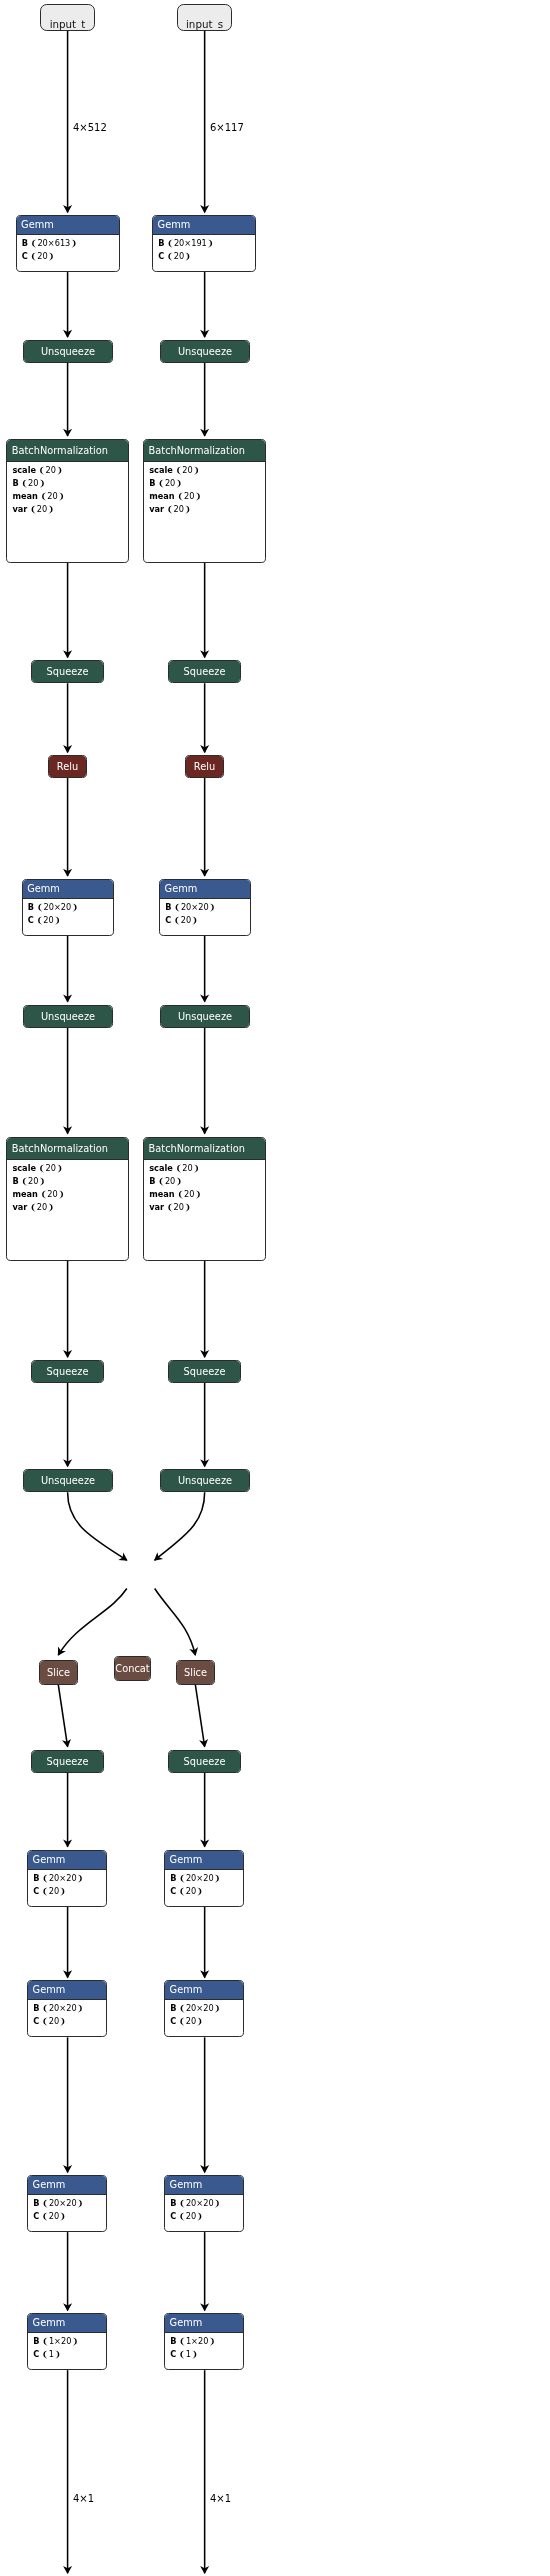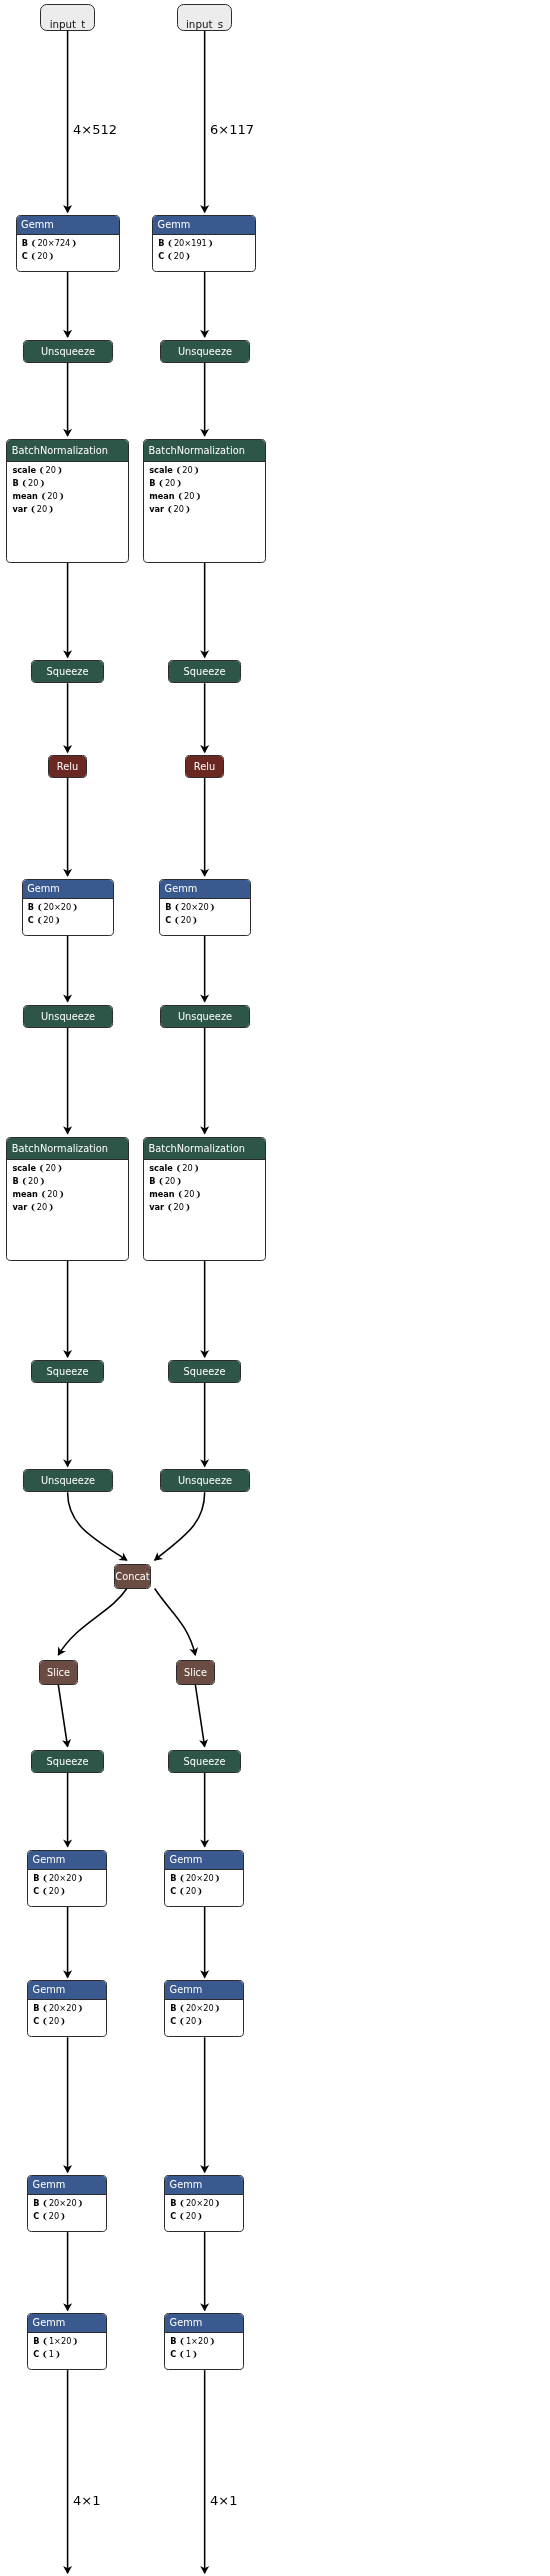--- a/index.html
+++ b/index.html
@@ -5,21 +5,21 @@
 <style>
   html,body{margin:0;padding:0;background:#ffffff;}
   body{
     font-family:"DejaVu Sans","Liberation Sans",sans-serif;
     width:551px;height:2634px;position:relative;overflow:hidden;
   }
   #canvas{position:absolute;left:0;top:0;width:551px;height:2634px;}
   
   #edges{position:absolute;left:0;top:0;width:551px;height:2634px;}
   .edge-label{
-    position:absolute;font-size:13px;color:#000;white-space:nowrap;
+    position:absolute;font-size:10px;color:#000;white-space:nowrap;
     font-family:"DejaVu Sans","Liberation Sans",sans-serif;
   }
   
   .node{
     position:absolute;box-sizing:border-box;
     border:1.5px solid #2b2b2b;border-radius:4.6px;
     background:#ffffff;overflow:hidden;
   }
   .node .hdr{
     box-sizing:border-box;width:100%;
@@ -100,21 +100,21 @@
   <div id="labels">
       <div class="edge-label" style="left: 73px; top: 122px;">4×512</div>
       <div class="edge-label" style="left: 210px; top: 122px;">6×117</div>
       <div class="edge-label" style="left: 73px; top: 2493px;">4×1</div>
       <div class="edge-label" style="left: 210px; top: 2493px;">4×1</div>
     </div>
   <div id="nodes">
       <div class="node compound" style="left: 15.5px; top: 215px; width: 104px; height: 57px; border-color: rgb(43, 43, 43);">
         <div class="hdr" style="background: rgb(57, 89, 143); height: 18.5px; color: rgb(255, 255, 255);">Gemm</div>
         <div class="attrs">
-          <div class="attr"><b>B</b><span class="sh"> ❨20×724❩</span></div>
+          <div class="attr"><b>B</b><span class="sh"> ❨20×613❩</span></div>
           <div class="attr"><b>C</b><span class="sh"> ❨20❩</span></div>
         </div>
       </div>
       <div class="node compound" style="left: 152px; top: 215px; width: 104px; height: 57px; border-color: rgb(43, 43, 43);">
         <div class="hdr" style="background: rgb(57, 89, 143); height: 18.5px; color: rgb(255, 255, 255);">Gemm</div>
         <div class="attrs">
           <div class="attr"><b>B</b><span class="sh"> ❨20×191❩</span></div>
           <div class="attr"><b>C</b><span class="sh"> ❨20❩</span></div>
         </div>
       </div>
@@ -197,21 +197,21 @@
       </div>
       <div class="node simple" style="left: 168px; top: 1360px; width: 73px; height: 23px; border-color: rgb(43, 43, 43);">
         <div class="hdr" style="background: rgb(45, 85, 72); height: 23px; color: rgb(255, 255, 255);">Squeeze</div>
       </div>
       <div class="node simple" style="left: 23px; top: 1469px; width: 90px; height: 23px; border-color: rgb(43, 43, 43);">
         <div class="hdr" style="background: rgb(45, 85, 72); height: 23px; color: rgb(255, 255, 255);">Unsqueeze</div>
       </div>
       <div class="node simple" style="left: 160px; top: 1469px; width: 90px; height: 23px; border-color: rgb(43, 43, 43);">
         <div class="hdr" style="background: rgb(45, 85, 72); height: 23px; color: rgb(255, 255, 255);">Unsqueeze</div>
       </div>
-      <div class="node simple" style="left: 114px; top: 1564px; width: 37px; height: 25px; border-color: rgb(43, 43, 43);">
+      <div class="node simple" style="left: 114px; top: 1656px; width: 37px; height: 25px; border-color: rgb(43, 43, 43);">
         <div class="hdr" style="background: rgb(107, 76, 66); height: 25px; color: rgb(255, 255, 255);">Concat</div>
       </div>
       <div class="node simple" style="left: 39px; top: 1660px; width: 39px; height: 25px; border-color: rgb(43, 43, 43);">
         <div class="hdr" style="background: rgb(107, 76, 66); height: 25px; color: rgb(255, 255, 255);">Slice</div>
       </div>
       <div class="node simple" style="left: 176px; top: 1660px; width: 39px; height: 25px; border-color: rgb(43, 43, 43);">
         <div class="hdr" style="background: rgb(107, 76, 66); height: 25px; color: rgb(255, 255, 255);">Slice</div>
       </div>
       <div class="node simple" style="left: 31px; top: 1750px; width: 73px; height: 23px; border-color: rgb(43, 43, 43);">
         <div class="hdr" style="background: rgb(45, 85, 72); height: 23px; color: rgb(255, 255, 255);">Squeeze</div>

